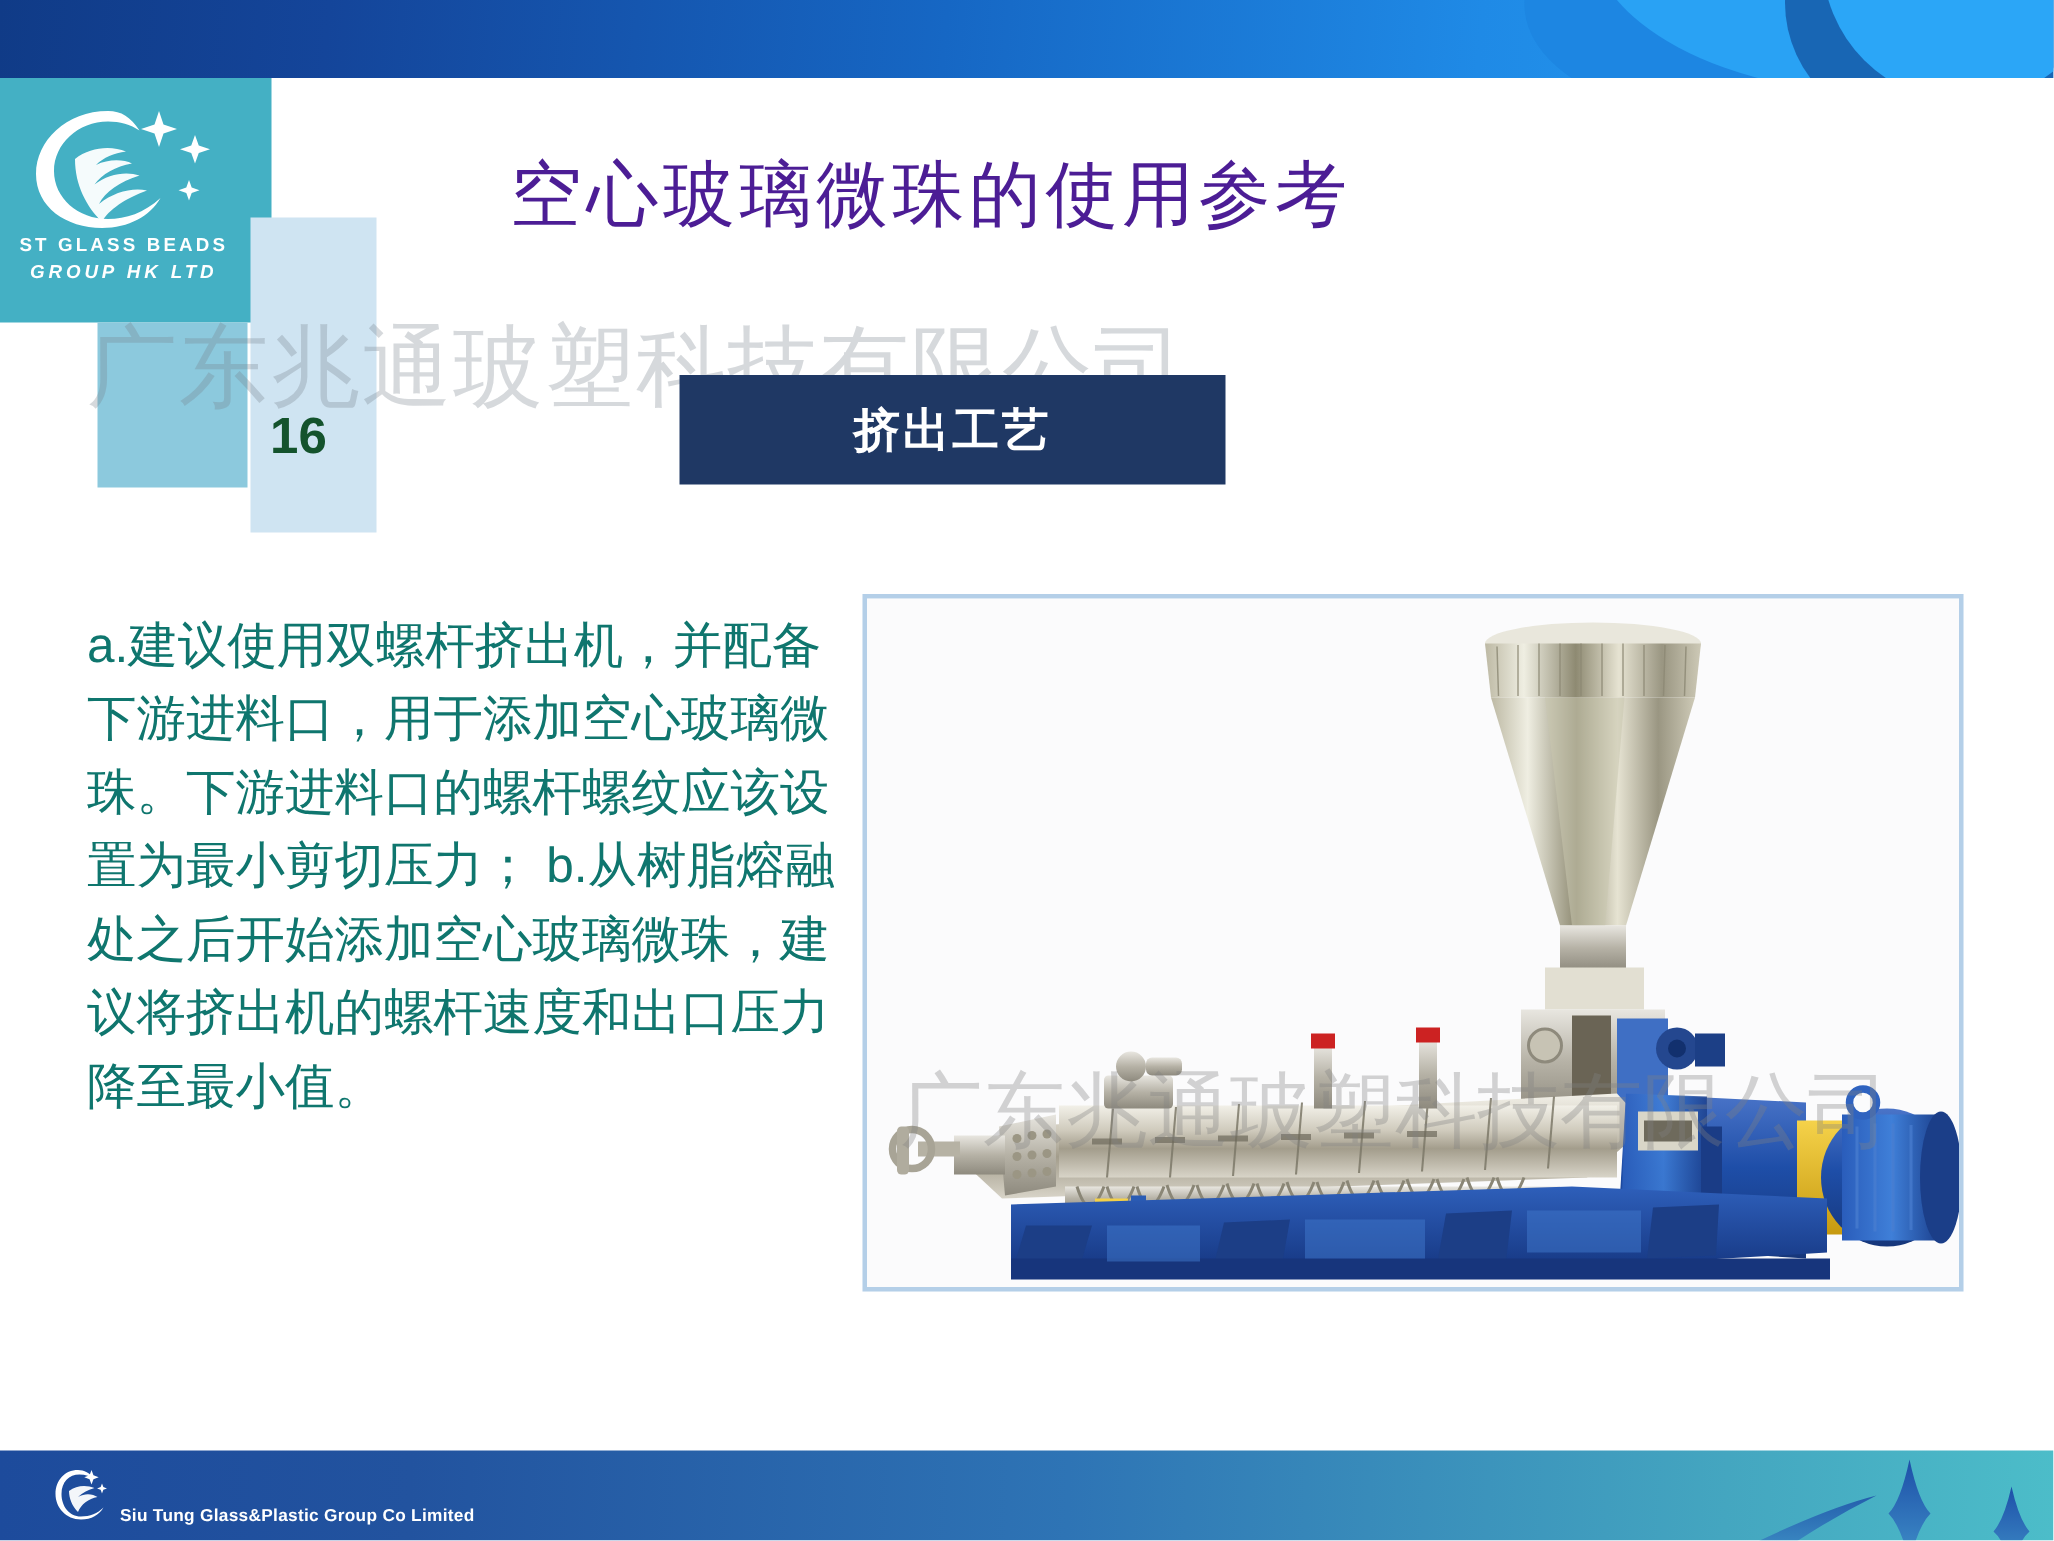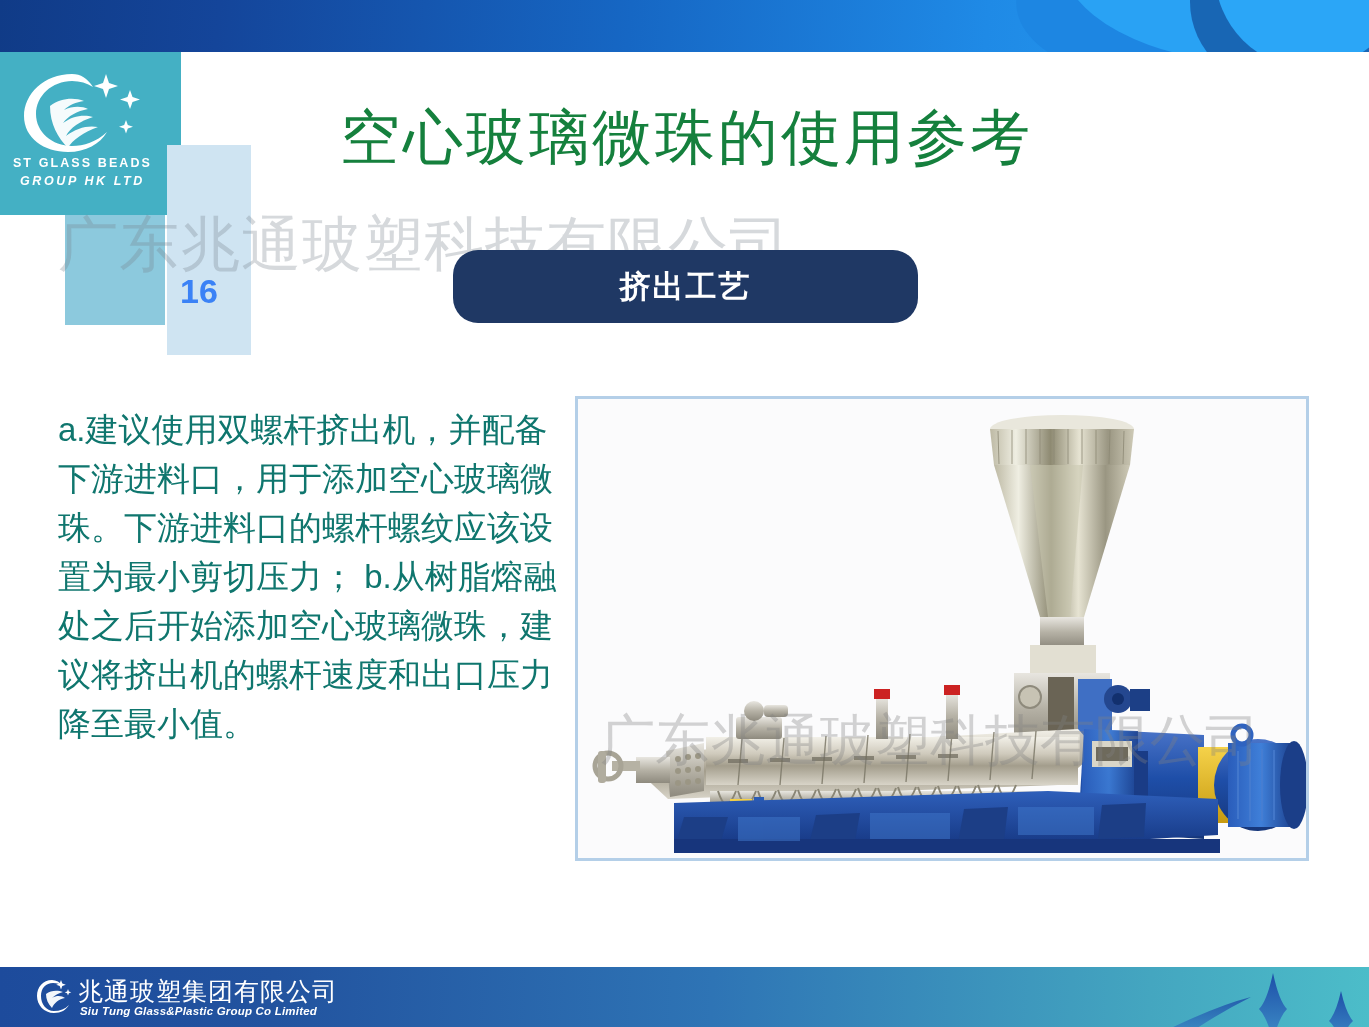--- a/index.html
+++ b/index.html
@@ -58,42 +58,42 @@
   .rect-mid{
     position:absolute; left:65px; top:215px; width:100px; height:110px;
     background:#8cc9dd;
   }
   .rect-light{
     position:absolute; left:167px; top:145px; width:84px; height:210px;
     background:#cfe4f2;
   }
   .page-number{
     position:absolute; left:167px; top:272px; width:64px;
-    text-align:center; font-size:34px; font-weight:bold; color:#3b82f6;
+    text-align:center; font-size:34px; font-weight:bold; color:#14532d;
   }
 
   
   .watermark-top{
     position:absolute; left:58px; top:205px;
     font-size:60px; font-weight:500; white-space:nowrap;
     color:rgba(120,130,140,0.30);
     letter-spacing:1px;
   }
 
   
   .page-title{
     position:absolute; left:340px; top:98px; width:700px;
-    font-size:60px; color:#15803d; letter-spacing:3px; white-space:nowrap;
+    font-size:48px; color:#4c1d95; letter-spacing:3px; white-space:nowrap;
   }
 
   
   .subtitle-banner{
-    position:absolute; left:453px; top:250px; width:465px; height:73px;
+    position:absolute; left:453px; top:250px; width:364px; height:73px;
     background:#1f3864;
-    display:flex; align-items:center; justify-content:center;border-radius:25px;
+    display:flex; align-items:center; justify-content:center;
   }
   .subtitle-text{
     color:#ffffff; font-size:31px; font-weight:bold; letter-spacing:2px;
   }
 
   
   .body-text{
     position:absolute; left:58px; top:405px; width:500px;
     font-size:33px; line-height:49px; color:#0f766e; letter-spacing:0px;
   }
@@ -118,21 +118,21 @@
     background:linear-gradient(92deg,#1d4b9c 0%,#22539f 20%,#2e74b5 52%,#44a6c0 84%,#4cbdc9 100%);
     overflow:hidden;
   }
   .footer-logo{ position:absolute; left:34px; top:10px; width:40px; height:40px; }
   .footer-cn{
     position:absolute; left:78px; top:8px;
     color:#ffffff; font-size:25px; letter-spacing:1px; white-space:nowrap;
   }
   .footer-en{
     position:absolute; left:80px; top:38px;
-    color:#ffffff; font-size:11.5px; font-weight:bold; letter-spacing:.2px; white-space:nowrap;font-style:italic;
+    color:#ffffff; font-size:11.5px; font-weight:bold; letter-spacing:.2px; white-space:nowrap;
   }
   .footer-sparkles{ position:absolute; right:0; top:0; width:300px; height:60px; }
 </style>
 </head>
 <body>
 
 <div class="top-bar">
   <div class="top-swoosh-a"></div>
   <div class="top-swoosh-b"></div>
   <div class="top-swoosh-c"></div>
@@ -352,21 +352,20 @@
 <div class="footer-bar">
   <svg class="footer-logo" viewBox="0 0 40 40">
     <path d="M18 3 C9 3 3 10 3 19 C3 28 10 36 20 36 C27 36 32 33 35 28
              C31 32 26 34 20 34 C12 34 7 27 7 19 C7 11 12 6 19 6
              C23 6 26 7 29 9 C26 5 22 3 18 3 Z" fill="#ffffff"></path>
     <path d="M12 17 C17 13 24 13 29 15 C25 16 21 18 18 21 C23 18 28 19 31 21
              C25 22 20 26 18 31 C14 27 12 22 12 17 Z" fill="#ffffff" opacity=".95"></path>
     <path d="M27 3 L28.3 6.5 L31.8 7.8 L28.3 9.1 L27 12.6 L25.7 9.1 L22.2 7.8 L25.7 6.5 Z" fill="#ffffff"></path>
     <path d="M34 12 L34.9 14.4 L37.3 15.3 L34.9 16.2 L34 18.6 L33.1 16.2 L30.7 15.3 L33.1 14.4 Z" fill="#ffffff"></path>
   </svg>
-  <div class="footer-cn">兆通玻塑集团有限公司</div>
   <div class="footer-en">Siu Tung Glass&amp;Plastic Group Co Limited</div>
   <svg class="footer-sparkles" viewBox="0 0 300 60">
     <defs>
       <linearGradient id="sp" x1="0" y1="0" x2="0" y2="1">
         <stop offset="0" stop-color="#1d4fa8"></stop>
           <stop offset="1" stop-color="#3f8fc8"></stop>
       </linearGradient>
     </defs>
     <path d="M204 6 Q210 34 218 42 Q210 50 204 74 Q198 50 190 42 Q198 34 204 6 Z" fill="url(#sp)"></path>
     <path d="M272 24 Q277 46 284 54 Q277 60 272 78 Q267 60 260 54 Q267 46 272 24 Z" fill="url(#sp)"></path>

